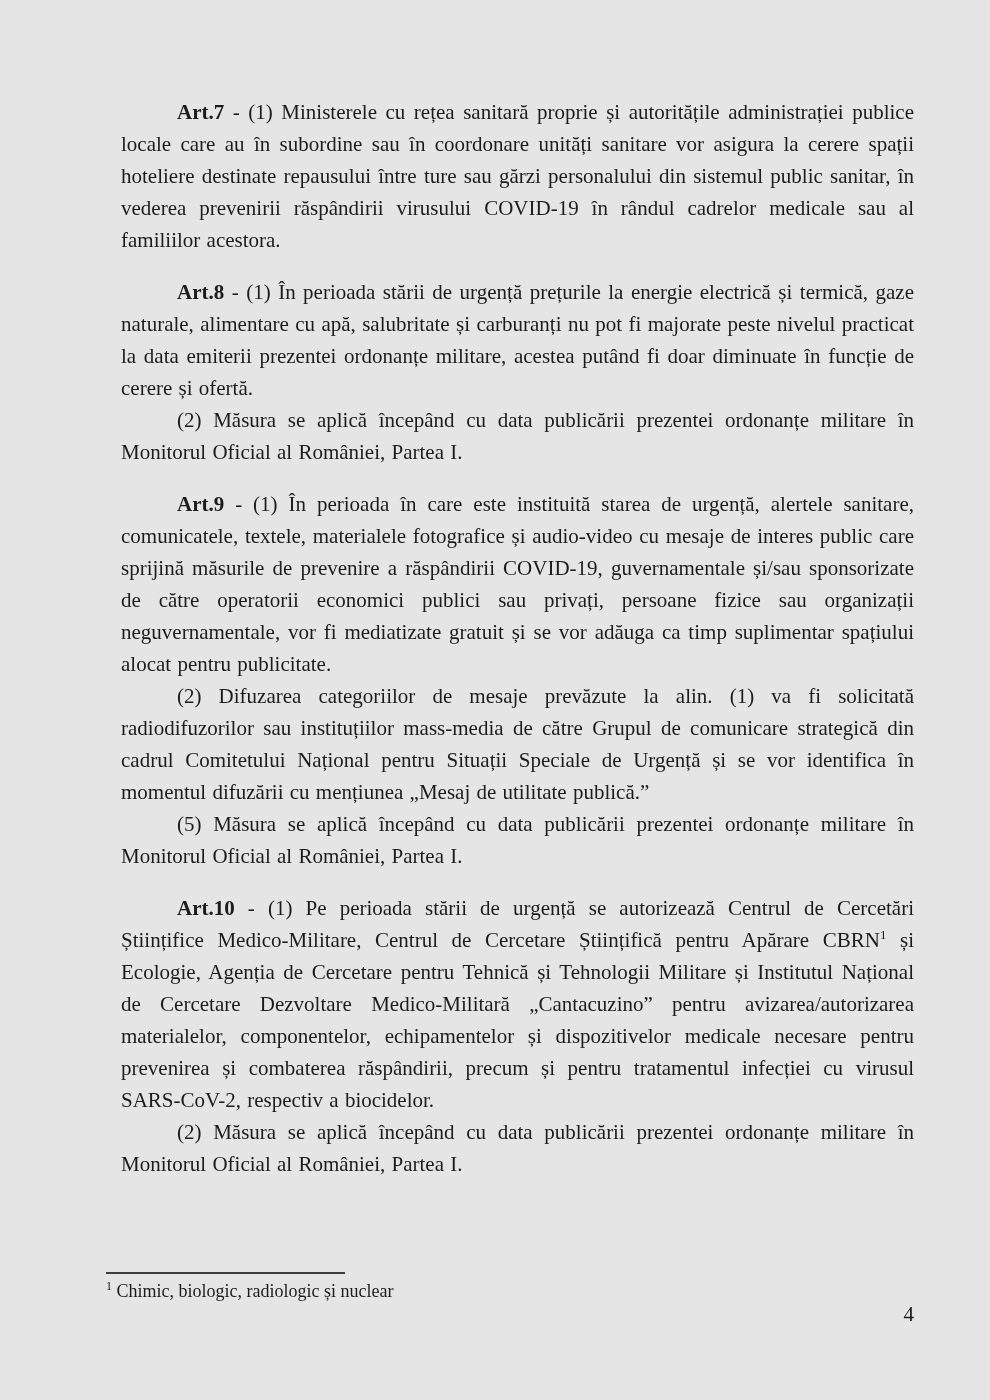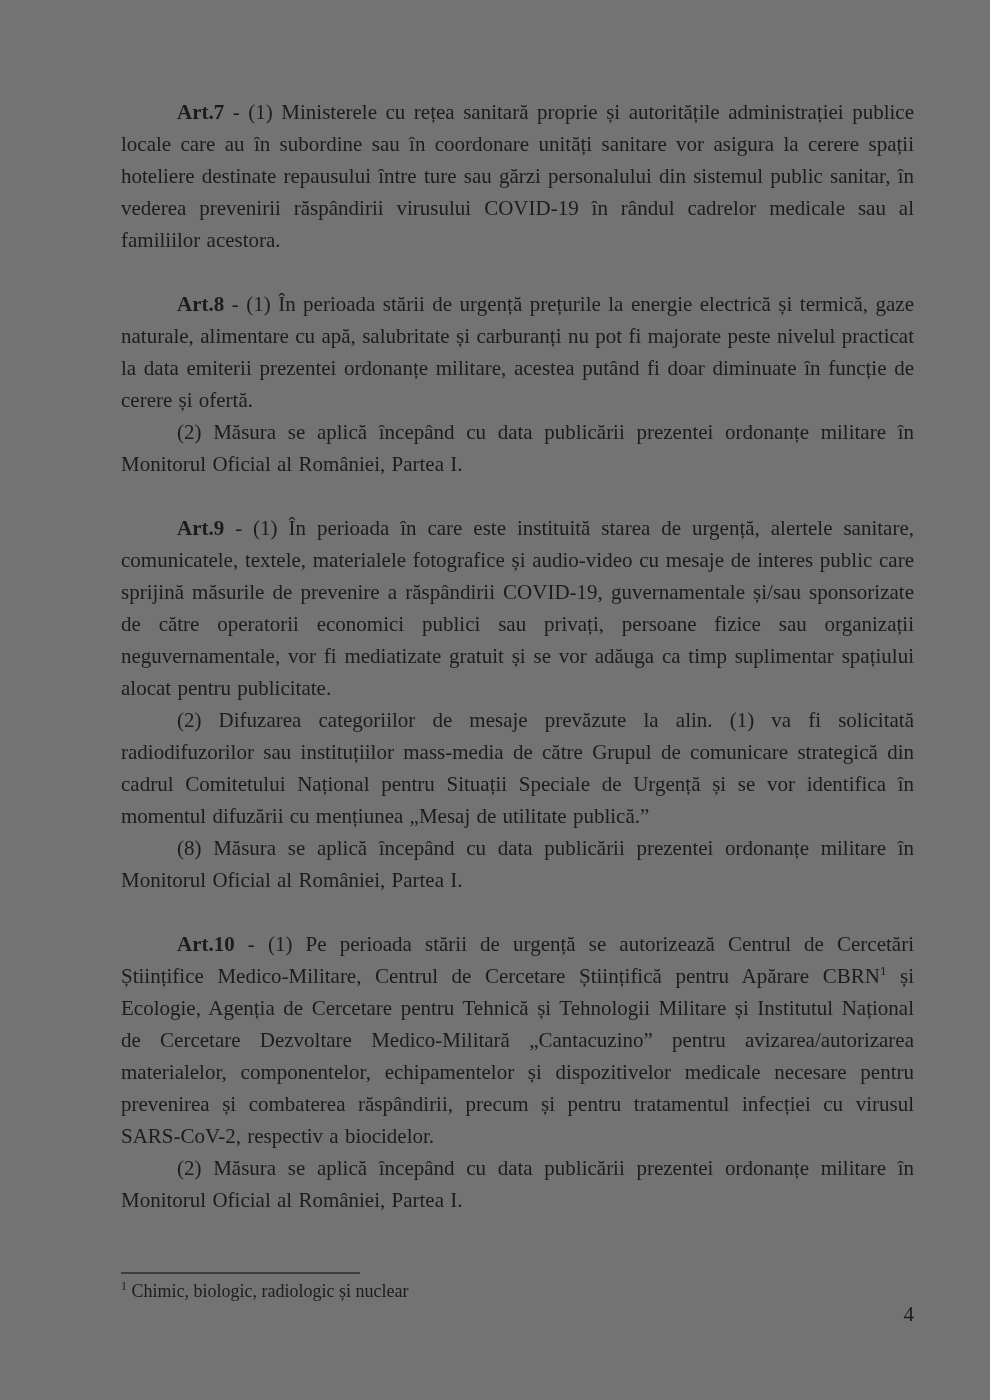--- a/index.html
+++ b/index.html
@@ -4,50 +4,50 @@
 <style>
   html, body {
     margin: 0;
     padding: 0;
     background: #ffffff;
   }
   .page {
     position: relative;
     width: 990px;
     height: 1400px;
-    background: #737373;
+    background: #e5e5e5;
     font-family: "Liberation Serif", "DejaVu Serif", serif;
     color: #1c1c1c;
     overflow: hidden;
   }
   .content {
     position: absolute;
     left: 121px;
     top: 96px;
     width: 793px;
   }
   .article { margin: 0; }
-  .article + .article { margin-top: 32px; }
+  .article + .article { margin-top: 20px; }
   .para {
     margin: 0;
     font-size: 21px;
     line-height: 32px;
     text-align: justify;
     text-indent: 56px;
     word-spacing: 1px;
   }
   .article-label { font-weight: bold; }
   .fn-ref {
     font-size: 13px;
     line-height: 0;
     vertical-align: super;
   }
   .footnote-area {
     position: absolute;
-    left: 121px;
+    left: 106px;
     top: 1272px;
     width: 793px;
   }
   .footnote-rule {
     width: 239px;
     height: 0;
     border-top: 2px solid #3d3d3d;
   }
   .footnote-text {
     margin: 6px 0 0 0;
@@ -82,21 +82,21 @@
     </section>
 
     <section class="article">
       <p class="para"><span class="article-label">Art.8</span><span> - (1) În perioada stării de urgență prețurile la energie electrică și termică, gaze naturale, alimentare cu apă, salubritate și carburanți nu pot fi majorate peste nivelul practicat la data emiterii prezentei ordonanțe militare, acestea putând fi doar diminuate în funcție de cerere și ofertă.</span></p>
       <p class="para">(2) Măsura se aplică începând cu data publicării prezentei ordonanțe militare în Monitorul Oficial al României, Partea I.</p>
     </section>
 
     <section class="article">
       <p class="para"><span class="article-label">Art.9</span><span> - (1) În perioada în care este instituită starea de urgență, alertele sanitare, comunicatele, textele, materialele fotografice și audio-video cu mesaje de interes public care sprijină măsurile de prevenire a răspândirii COVID-19, guvernamentale și/sau sponsorizate de către operatorii economici publici sau privați, persoane fizice sau organizații neguvernamentale, vor fi mediatizate gratuit și se vor adăuga ca timp suplimentar spațiului alocat pentru publicitate.</span></p>
       <p class="para">(2) Difuzarea categoriilor de mesaje prevăzute la alin. (1) va fi solicitată radiodifuzorilor sau instituțiilor mass-media de către Grupul de comunicare strategică din cadrul Comitetului Național pentru Situații Speciale de Urgență și se vor identifica în momentul difuzării cu mențiunea „Mesaj de utilitate publică.”</p>
-      <p class="para">(8) Măsura se aplică începând cu data publicării prezentei ordonanțe militare în Monitorul Oficial al României, Partea I.</p>
+      <p class="para">(5) Măsura se aplică începând cu data publicării prezentei ordonanțe militare în Monitorul Oficial al României, Partea I.</p>
     </section>
 
     <section class="article">
       <p class="para"><span class="article-label">Art.10</span><span> - (1) Pe perioada stării de urgență se autorizează Centrul de Cercetări Științifice Medico-Militare, Centrul de Cercetare Științifică pentru Apărare CBRN</span><sup class="fn-ref">1</sup><span> și Ecologie, Agenția de Cercetare pentru Tehnică și Tehnologii Militare și Institutul Național de Cercetare Dezvoltare Medico-Militară „Cantacuzino” pentru avizarea/autorizarea materialelor, componentelor, echipamentelor și dispozitivelor medicale necesare pentru prevenirea și combaterea răspândirii, precum și pentru tratamentul infecției cu virusul SARS-CoV-2, respectiv a biocidelor.</span></p>
       <p class="para">(2) Măsura se aplică începând cu data publicării prezentei ordonanțe militare în Monitorul Oficial al României, Partea I.</p>
     </section>
 
   </main>
 
   <div class="footnote-area">

